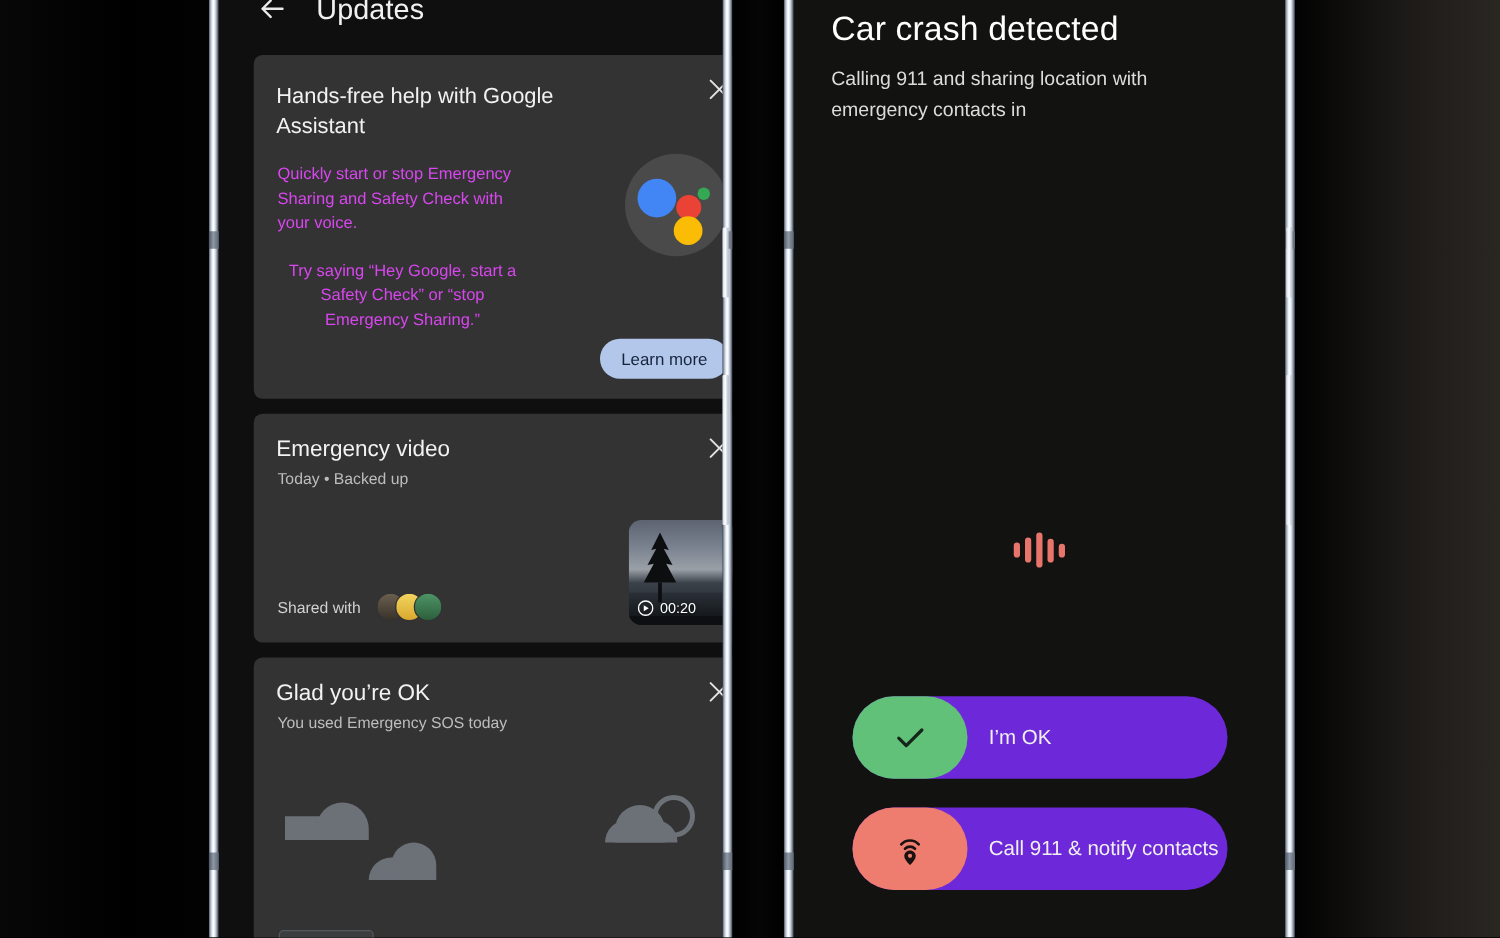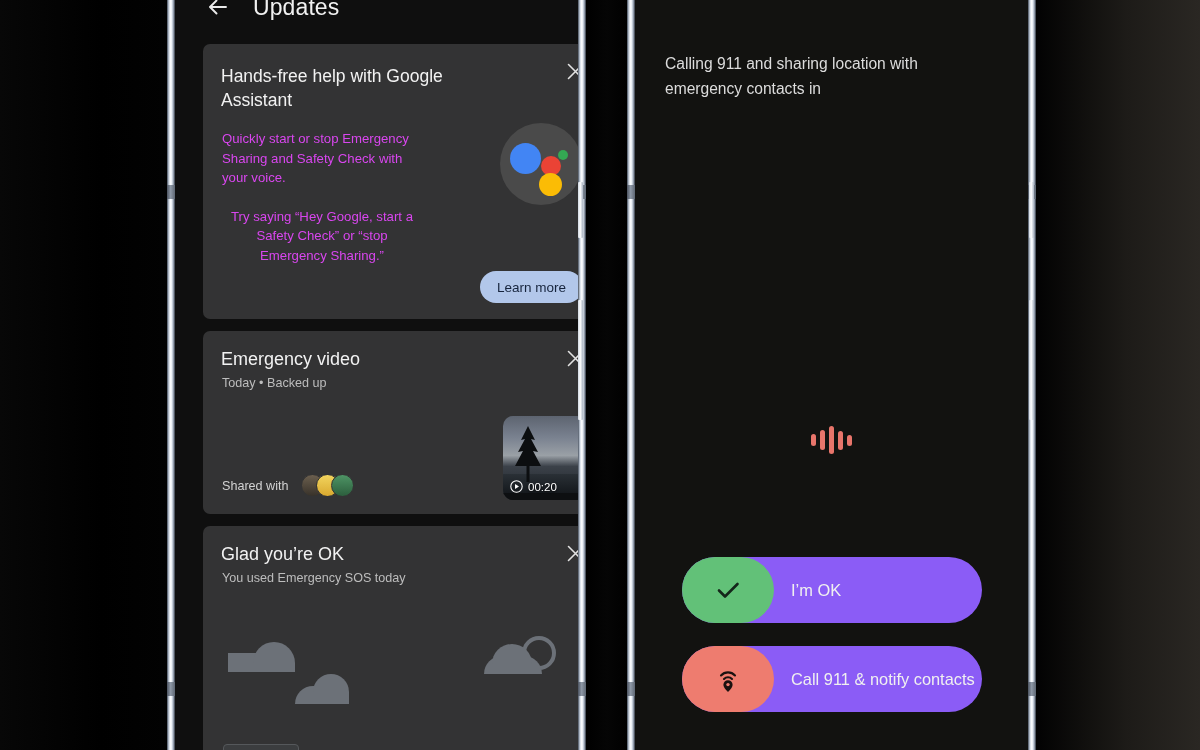--- a/index.html
+++ b/index.html
@@ -94,21 +94,21 @@
         line-height:25px; color:#dcdcdc; }
   .ring-wrap { position:absolute; left:0; right:0; top:188px; display:flex; justify-content:center; }
   .ring { width:222px; height:222px; border-radius:50%; border:6px solid #e8756b;
         display:flex; align-items:center; justify-content:center; }
   .ring-num { font-size:60px; color:#fff; font-weight:400; letter-spacing:1px; }
   .wave { position:absolute; left:0; right:0; top:437px; display:flex; justify-content:center;
           align-items:center; gap:4px; height:34px; }
   .wave i { display:block; width:5px; border-radius:3px; background:#e8756b; }
 
   .act-btn { position:absolute; left:55px; width:300px; height:66px; border-radius:33px;
-        background:#8b5cf6; display:flex; align-items:center; cursor:pointer; }
+        background:#6d28d9; display:flex; align-items:center; cursor:pointer; }
   #btn-ok { top:571px; }
   #btn-911 { top:660px; }
   .act-pill { width:92px; height:66px; border-radius:33px; flex:0 0 auto;
         display:flex; align-items:center; justify-content:center; }
   .act-label { color:#f0f0f0; font-size:16.4px; line-height:21px; margin-left:17px; }
 </style>
 </head>
 <body>
 
 <div id="stage">
@@ -221,20 +221,21 @@
       <div class="rail-seg" style="top:710px;height:14px;"></div>
     </div>
   </div>
 
   <div class="rail-btn" style="left:578px;top:182px;width:5px;height:56px;"></div>
   <div class="rail-btn" style="left:578px;top:300px;width:5px;height:120px;"></div>
 
   <div class="phone" id="phone-right">
     <div class="screen" style="background:#121210;">
 
+      <div class="crash-title">Car crash detected</div>
       <div class="crash-sub">Calling 911 and sharing location with emergency contacts in</div>
 
 
       <div class="wave">
         <i style="height:12px;"></i>
         <i style="height:20px;"></i>
         <i style="height:28px;"></i>
         <i style="height:19px;"></i>
         <i style="height:11px;"></i>
       </div>

